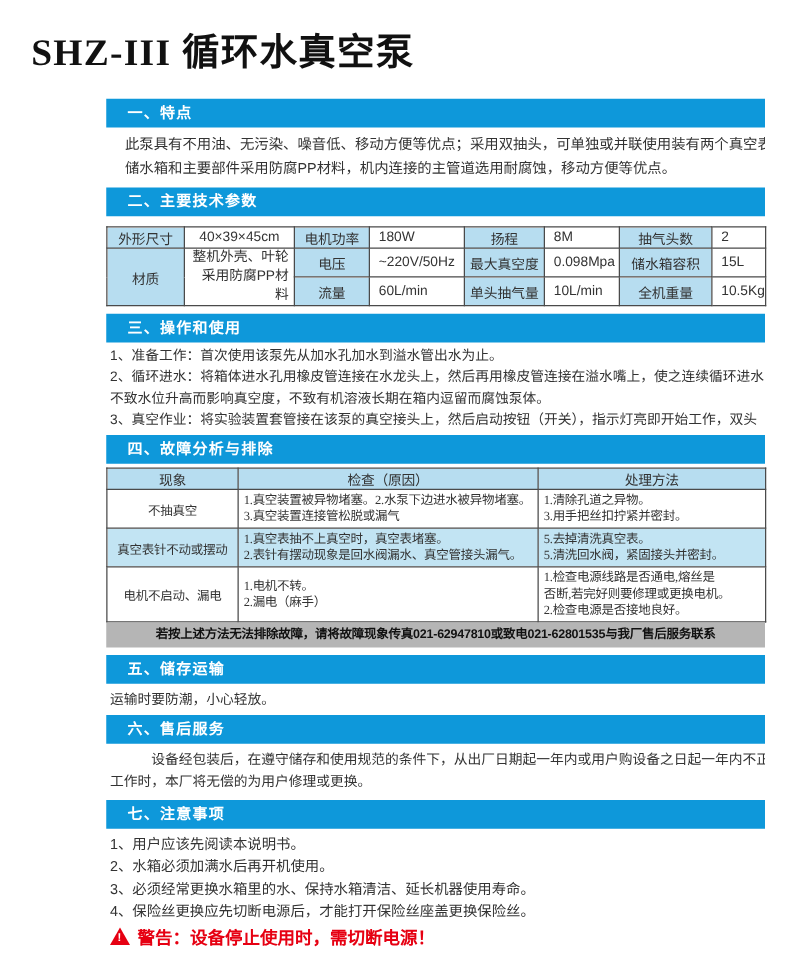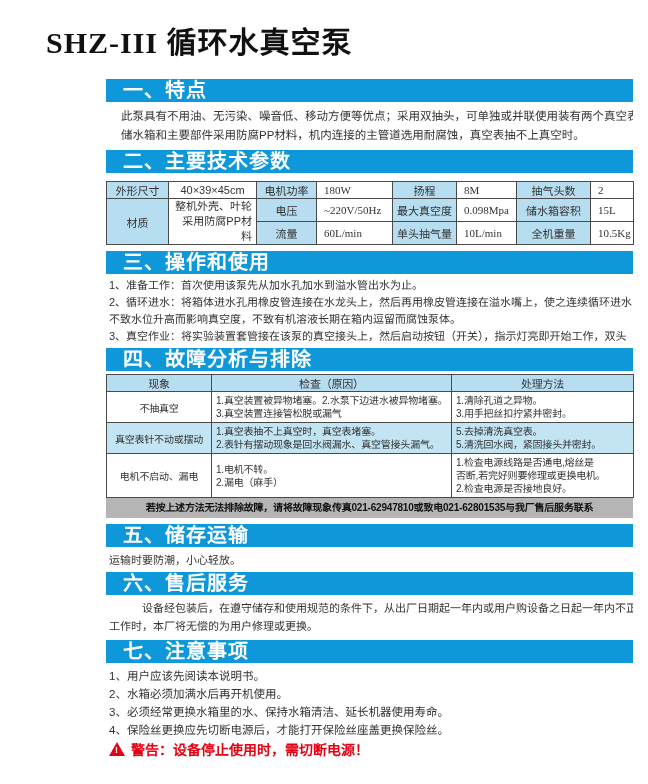--- a/index.html
+++ b/index.html
@@ -7,42 +7,42 @@
     --cell-blue:#b7ddf0;
     --row-blue:#c2e4f3;
     --gray-bar:#b5b5b5;
     --warning-red:#e60012;
     --ink:#333333;
     --line:#4a4a4a;
   }
   *{margin:0;padding:0;box-sizing:border-box;}
   html,body{background:#ffffff;}
   body{font-family:"Liberation Sans","DejaVu Sans",sans-serif;color:var(--ink);}
-  .page{position:relative;width:648px;height:784px;background:#ffffff;overflow:hidden;padding-top:24px;padding-left:21px;}
+  .page{position:relative;width:648px;height:784px;background:#ffffff;overflow:hidden;padding-top:24px;}
   .content{margin-left:85px;width:527px;}
   .title{font-family:"Liberation Serif","DejaVu Serif",serif;font-weight:bold;font-size:30px;line-height:38px;color:#111;margin-left:25px;margin-bottom:17px;letter-spacing:1px;}
-  .sec-bar{background:var(--header-blue);color:#ffffff;font-weight:bold;font-size:20px;height:23px;line-height:23px;padding-left:17px;letter-spacing:1px;}
+  .sec-bar{background:var(--header-blue);color:#ffffff;font-weight:bold;font-size:12px;height:23px;line-height:23px;padding-left:17px;letter-spacing:1px;}
   .mt5{margin-top:5px;} .mt3{margin-top:3px;} .mt6{margin-top:6px;}
   .para{font-size:11.5px;line-height:19px;color:var(--ink);}
   .pline{white-space:nowrap;overflow:hidden;}
   .features-para{padding-left:15px;margin-top:5px;}
   .op-para{padding-left:3px;margin-top:3px;font-size:11px;line-height:17px;}
   .plain-para{padding-left:3px;margin-top:4px;font-size:11px;line-height:18px;}
   .indent1{padding-left:33px;}
   .notes-para{padding-left:3px;margin-top:4px;font-size:11.5px;line-height:18px;}
   
   table{border-collapse:collapse;border-radius:20px;}
   .spec-table{margin-top:8px;width:527px;table-layout:fixed;font-size:11px;}
   .spec-table td{border:1px solid var(--line);height:17px;padding:0 4px;overflow:hidden;white-space:nowrap;}
   .spec-table td.lbl{background:var(--cell-blue);text-align:center;padding:0 2px;}
-  .spec-table td.val{background:#ffffff;text-align:left;padding-left:7px;font-family:Liberation Serif, serif;}
+  .spec-table td.val{background:#ffffff;text-align:left;padding-left:7px;}
   .spec-table td.valc{background:#ffffff;text-align:center;}
   .spec-table td.multiline{white-space:normal;line-height:15px;text-align:right;}
   
-  .fault-table{margin-top:3px;width:527px;table-layout:fixed;font-size:10px;letter-spacing:-0.2px;}
+  .fault-table{margin-top:3px;width:527px;table-layout:fixed;font-size:10px;letter-spacing:-0.2px;font-family:Liberation Serif, serif;}
   .fault-table td{border:1px solid var(--line);padding:2px 4px;vertical-align:middle;overflow:hidden;}
   .fault-table tr.fhead td{background:var(--cell-blue);text-align:center;font-size:11px;height:17px;padding:0;}
   .fault-table tr.blue td{background:var(--row-blue);}
   .fault-table td.ph{text-align:center;white-space:nowrap;padding:2px 1px;}
   .fault-line{white-space:nowrap;overflow:hidden;line-height:13px;}
   .service-bar{background:var(--gray-bar);color:#111;font-weight:bold;font-size:10px;height:20px;line-height:20px;text-align:center;white-space:nowrap;overflow:hidden;letter-spacing:-0.2px;}
   
   .warning{display:flex;align-items:center;margin-top:2px;padding-left:3px;color:var(--warning-red);font-weight:bold;font-size:14px;height:16px;}
   .tri{position:relative;display:inline-block;width:0;height:0;border-left:8px solid transparent;border-right:8px solid transparent;border-bottom:14px solid var(--warning-red);margin-right:6px;}
   .tri i{position:absolute;left:-2px;top:3px;width:4px;color:#ffffff;font-size:9px;font-weight:bold;font-style:normal;line-height:10px;}
@@ -51,21 +51,21 @@
 <body>
 
 <div class="page">
   <h1 class="title">SHZ-III 循环水真空泵</h1>
 
   <div class="content">
 
     <div class="sec-bar">一、特点</div>
     <div class="para features-para">
       <div class="pline">此泵具有不用油、无污染、噪音低、移动方便等优点；采用双抽头，可单独或并联使用装有两个真空表。</div>
-      <div class="pline">储水箱和主要部件采用防腐PP材料，机内连接的主管道选用耐腐蚀，真空表抽不上真空时。</div>
+      <div class="pline">储水箱和主要部件采用防腐PP材料，机内连接的主管道选用耐腐蚀，移动方便等优点。</div>
     </div>
 
     <div class="sec-bar mt5">二、主要技术参数</div>
     <table class="spec-table">
       <colgroup>
         <col style="width:62px">
           <col style="width:88px">
           <col style="width:60px">
           <col style="width:76px">
         <col style="width:64px">

